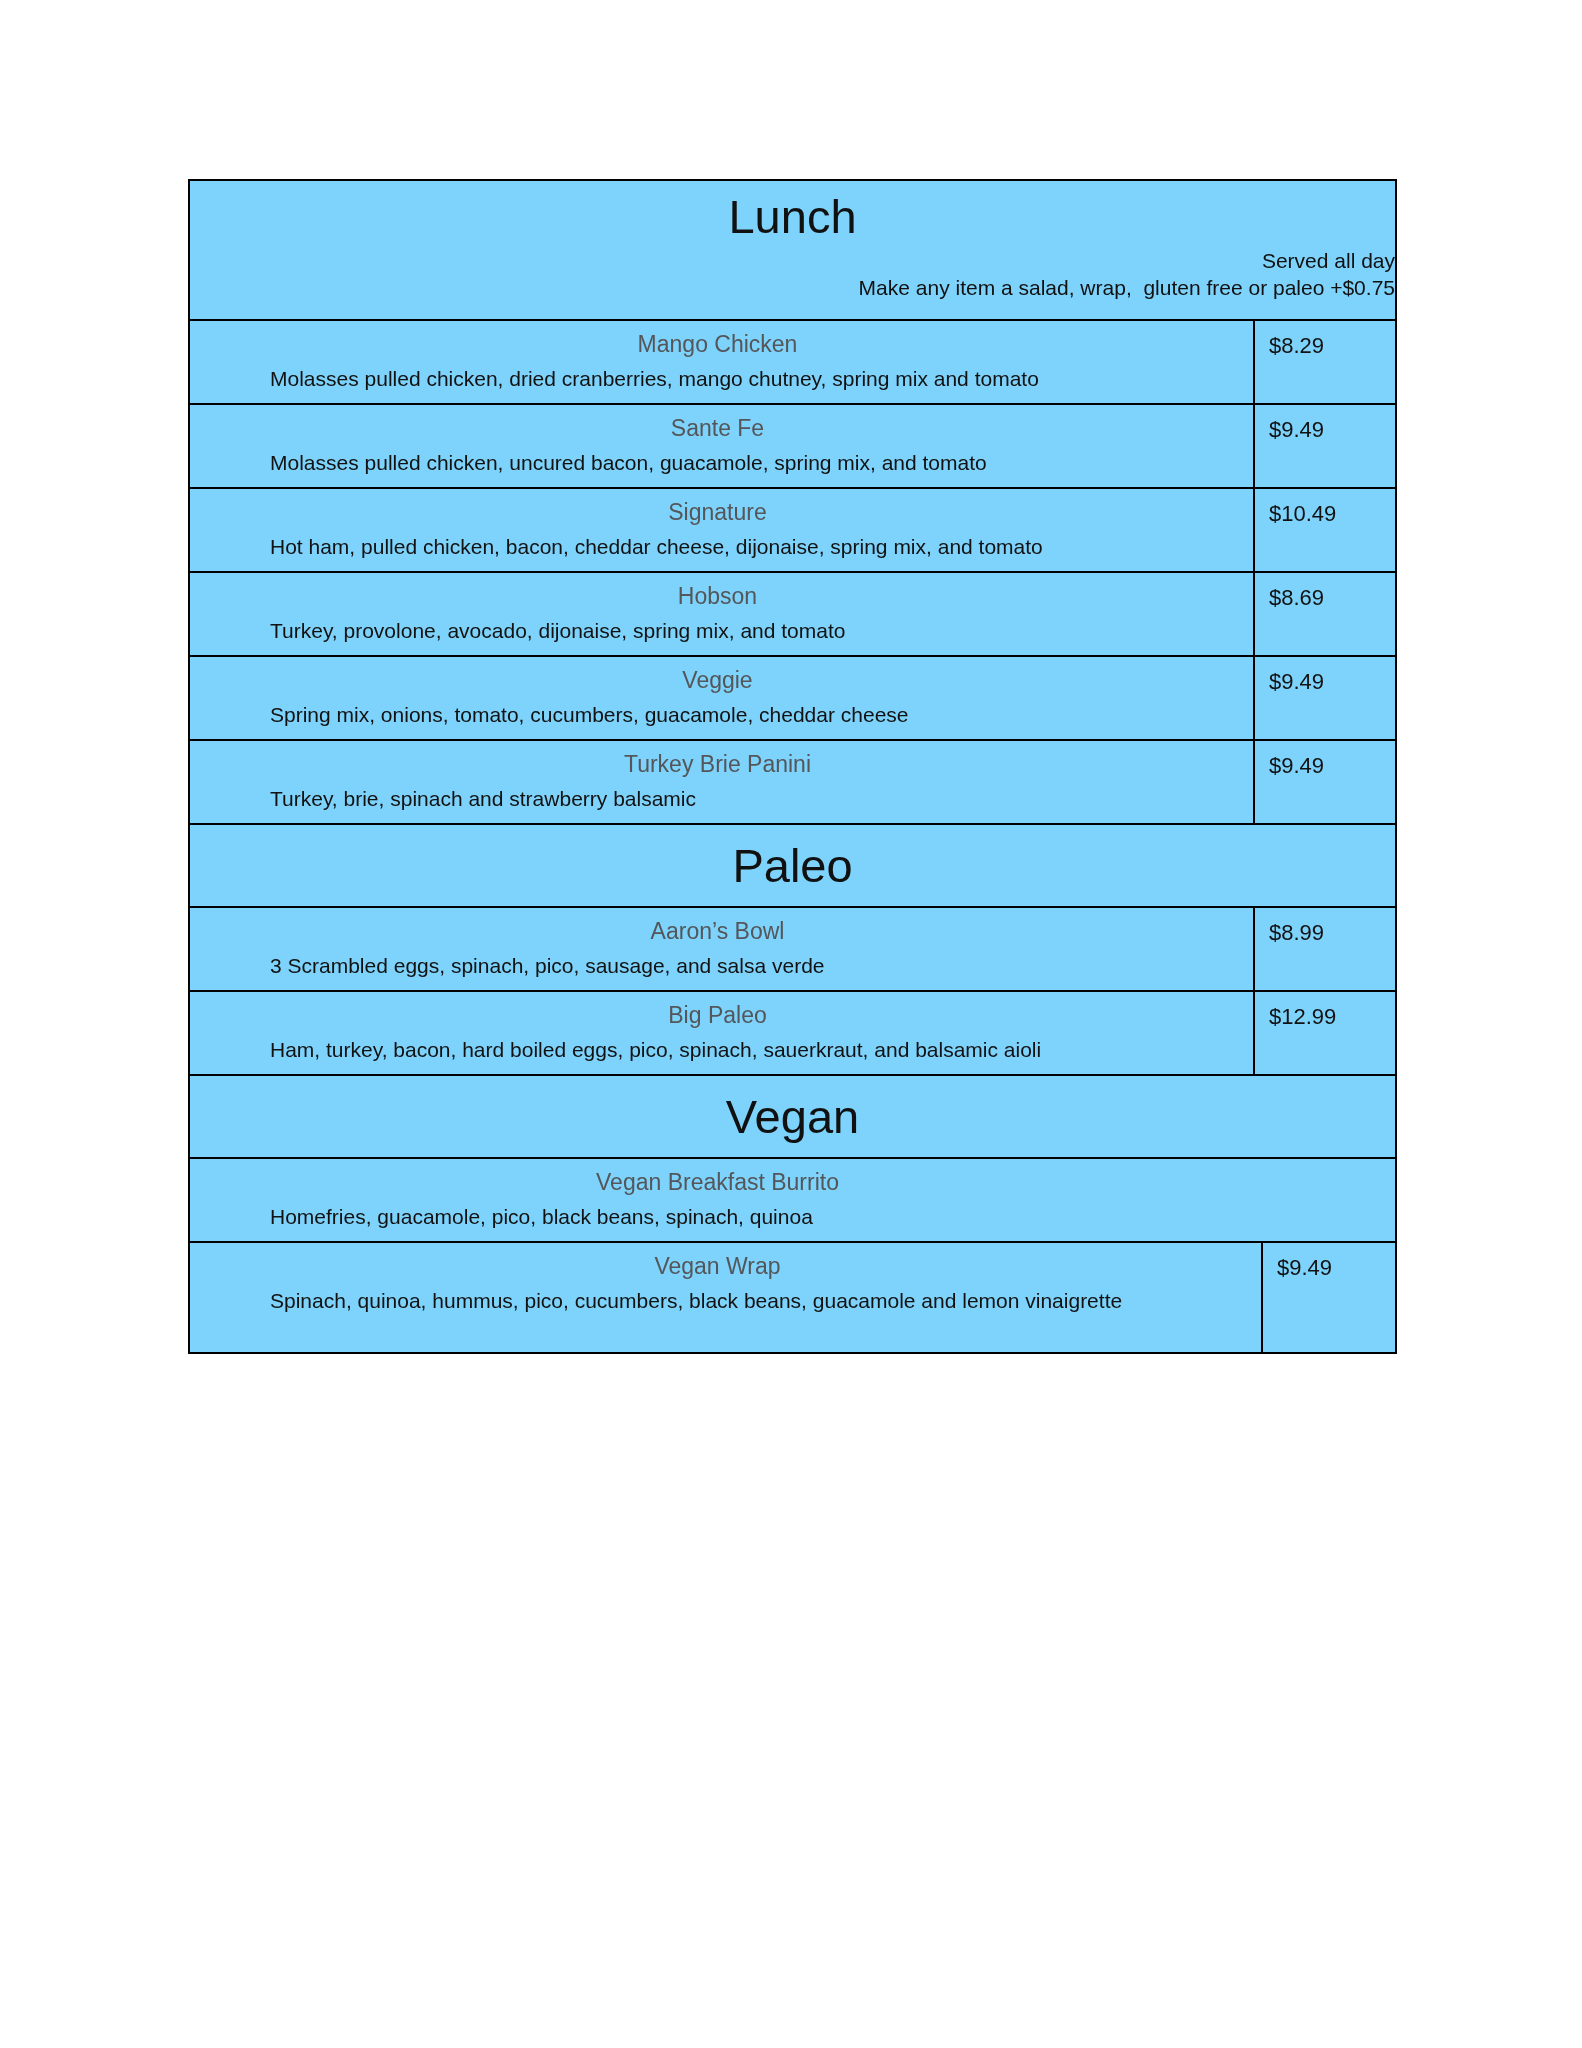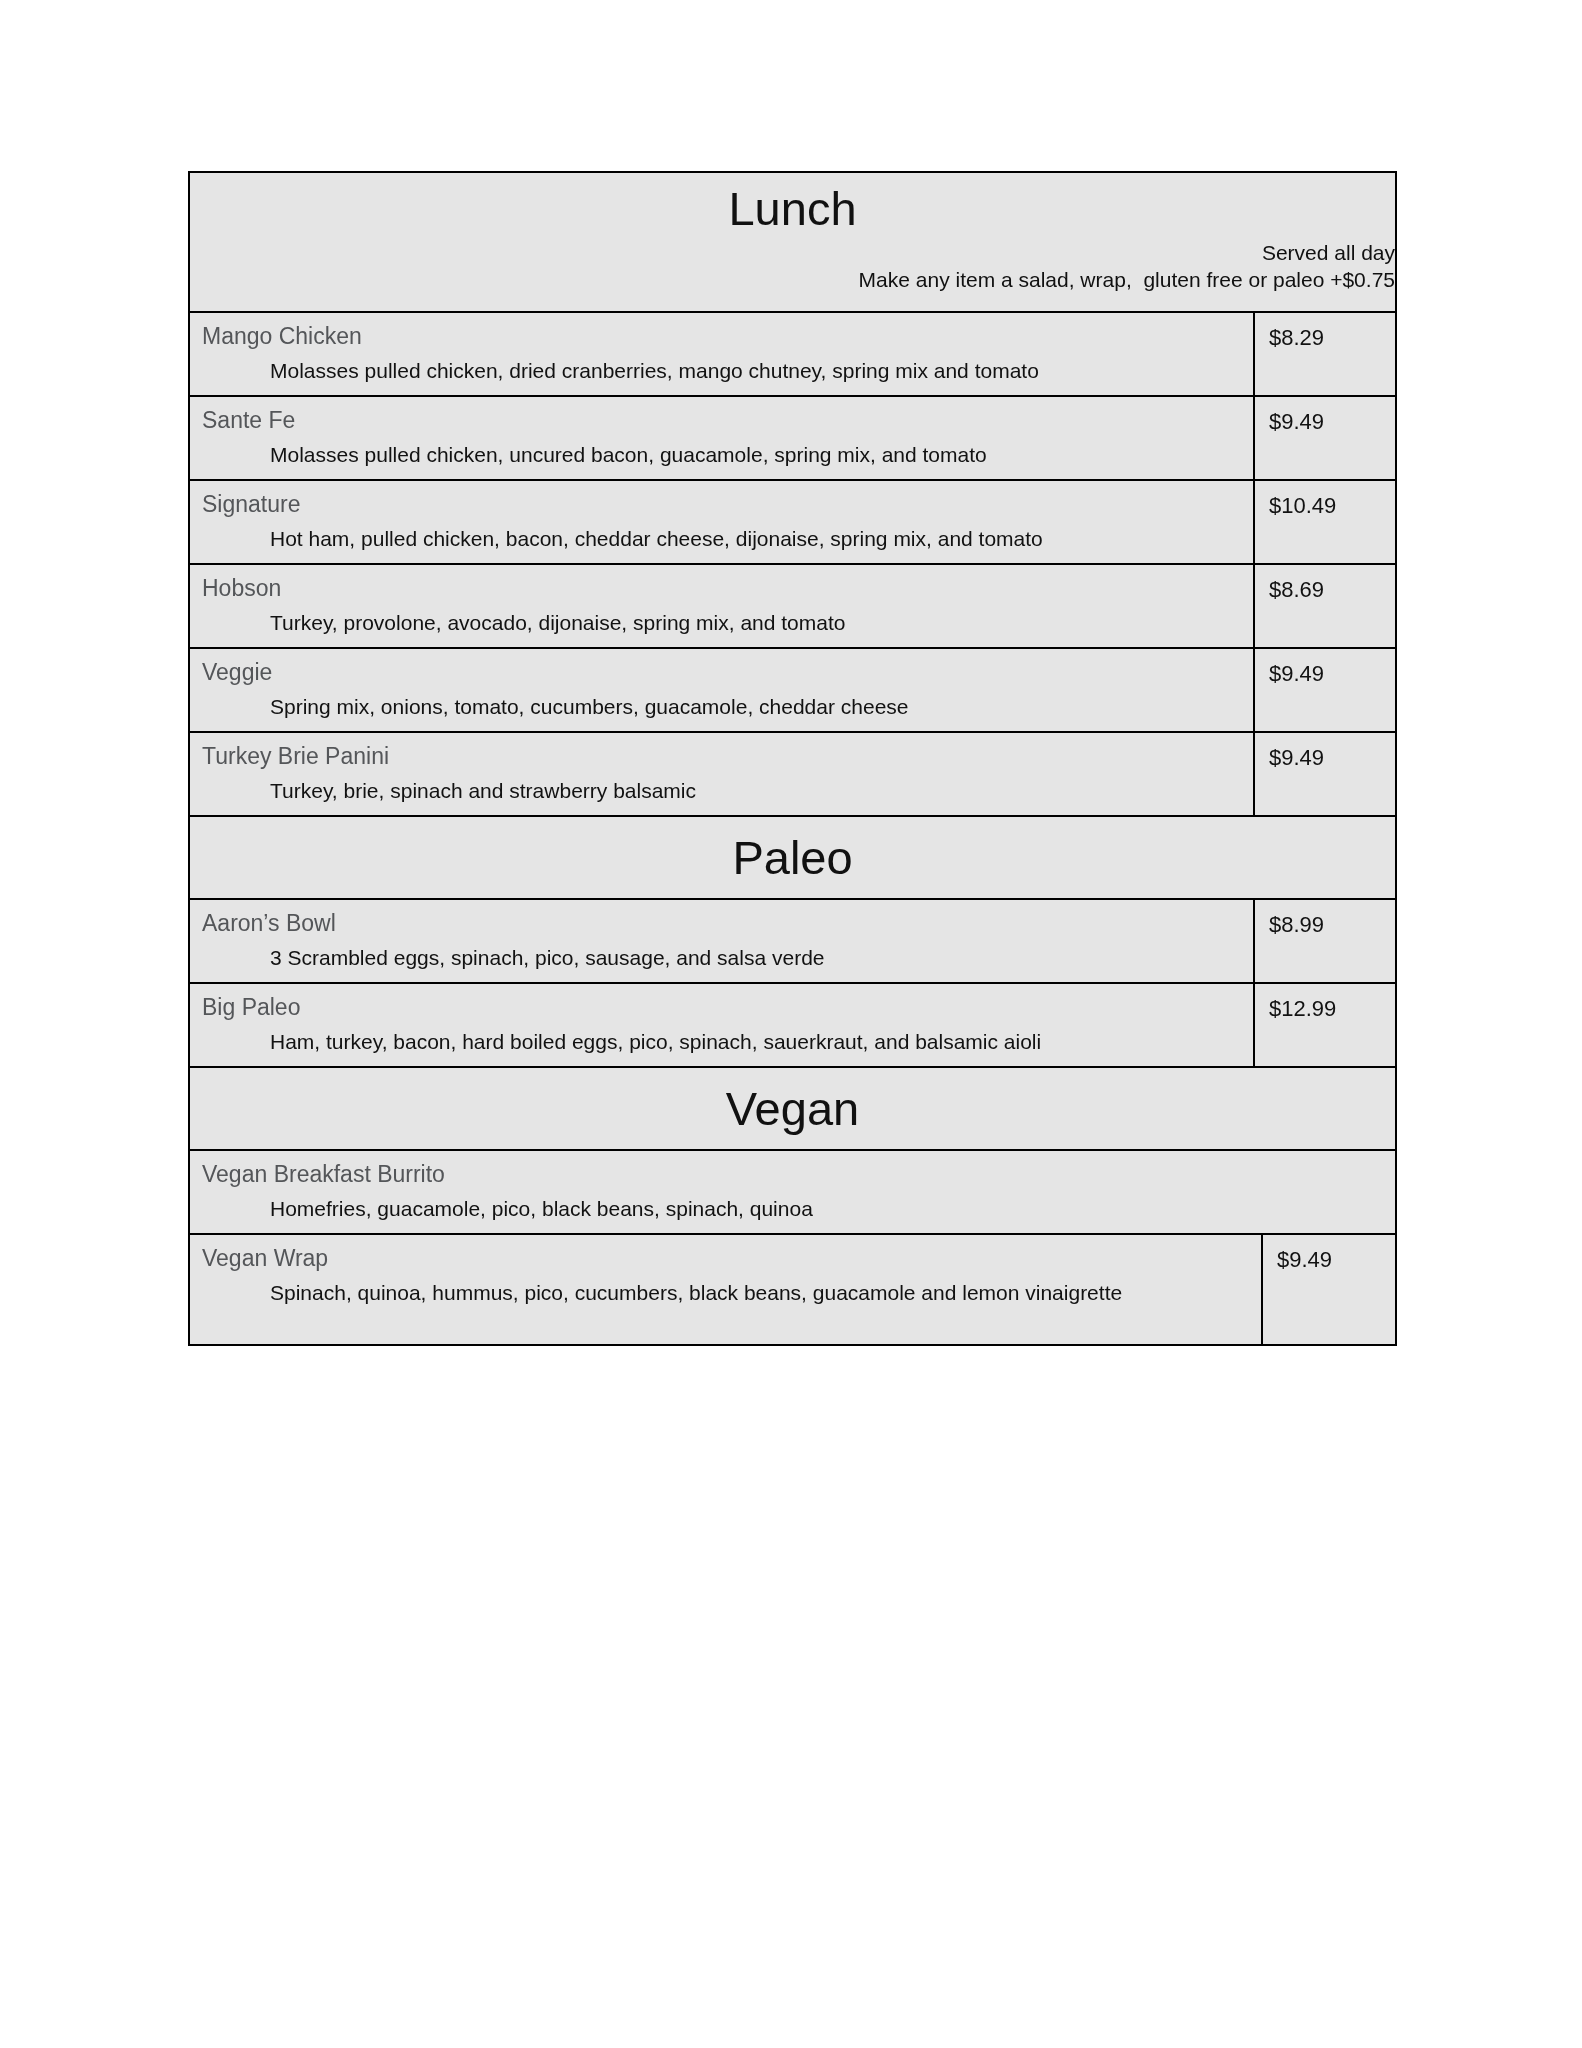--- a/index.html
+++ b/index.html
@@ -16,25 +16,25 @@
   .page {
     position: relative;
     width: 1582px;
     height: 2048px;
     background: #ffffff;
     overflow: hidden;
   }
   .menu-table {
     position: absolute;
     left: 188px;
-    top: 171px;
+    top: 179px;
     width: 1209px;
     box-sizing: border-box;
     border: 2px solid #000000;
-    background: #e5e5e5;
+    background: #7dd3fc;
   }
   .row {
     box-sizing: border-box;
     border-bottom: 2px solid #000000;
   }
   .row:last-child { border-bottom: none; gap: 8px; }
 
   
   .section-main {
     min-height: 140px;
@@ -75,20 +75,21 @@
     width: 1043px;
     box-sizing: border-box;
     padding-top: 9px;
     padding-bottom: 8px;
   }
   .item-name {
     font-size: 23px;
     line-height: 1.25;
     color: #545659;
     margin: 0 0 6px 12px;
+    text-align: center;
   }
   .item-desc {
     font-size: 21px;
     line-height: 1.33;
     color: #121212;
     margin-left: 80px;
     margin-right: 14px;
     max-width: 920px;
   }
   .price-cell {

